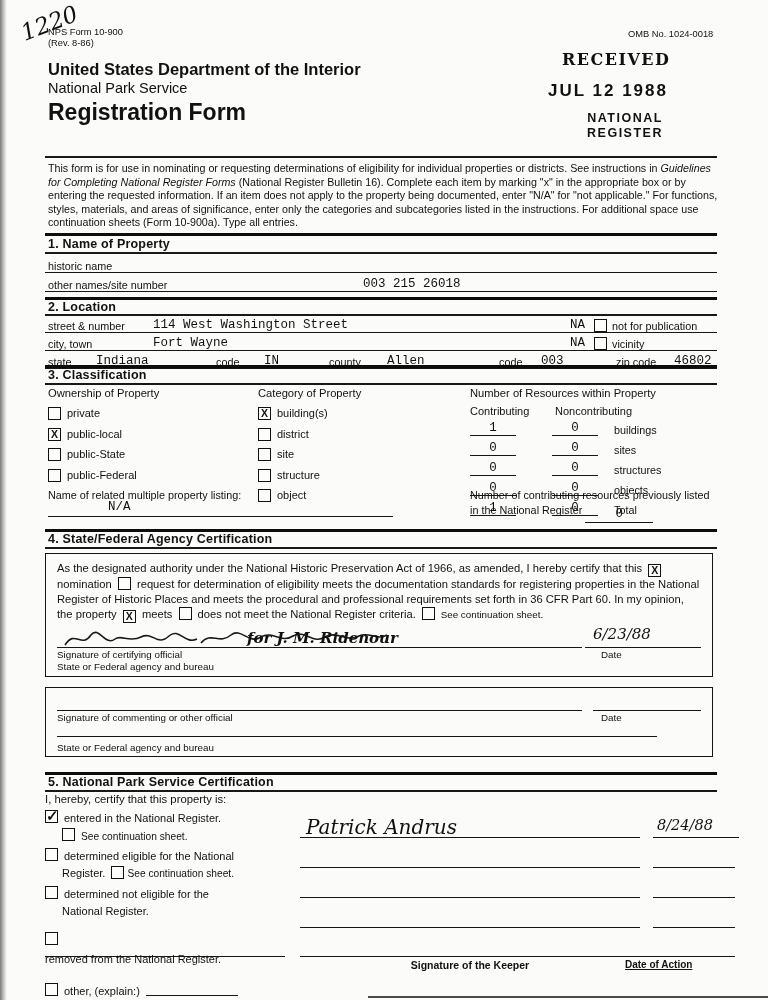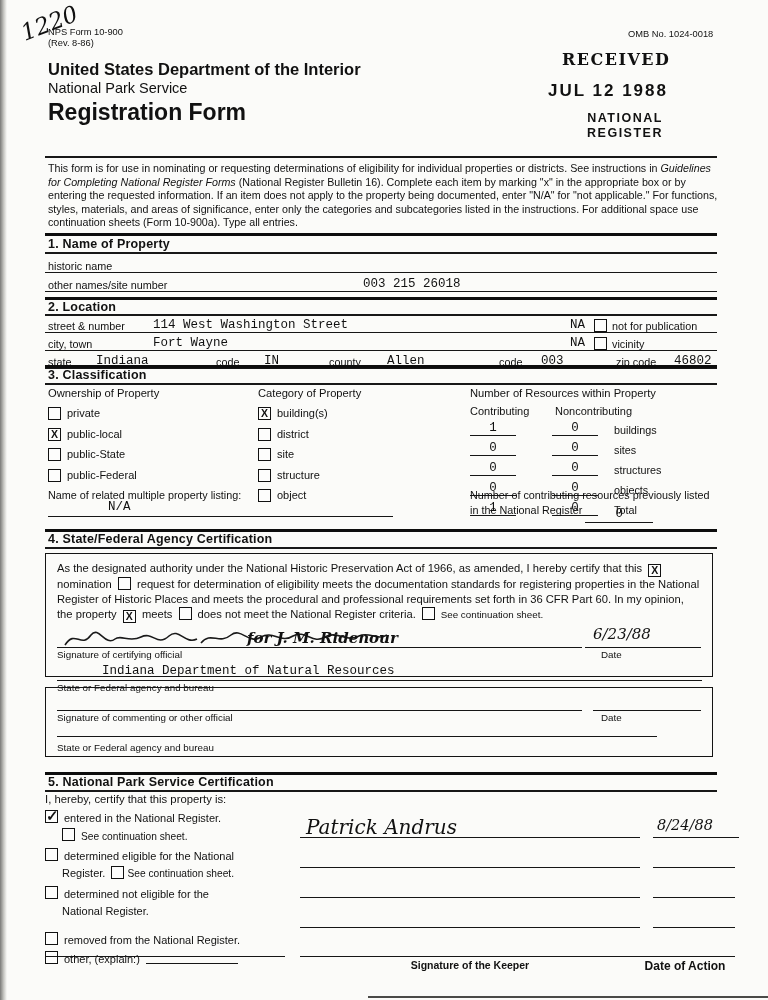--- a/index.html
+++ b/index.html
@@ -219,21 +219,20 @@
         <span class="script" style="position:absolute;left:190px;bottom:0px;font-size:15px;font-weight:bold;">for J. M. Ridenour</span>
       </span>
       <span style="flex:1;"></span>
       <span class="uline script" style="width:108px;height:22px;font-size:15px;padding-left:8px;">6/23/88</span>
     </div>
     <div style="display:flex;font-size:9.8px;margin-top:1px;">
       <span>Signature of certifying official</span>
       <span style="flex:1;"></span>
       <span style="width:100px;">Date</span>
     </div>
-    <div class="uline mono" style="width:600px;height:16px;padding-left:45px;margin-top:2px;">Indiana Department of Natural Resources</div>
     <div style="font-size:9.8px;margin-top:1px;">State or Federal agency and bureau</div>
   </div>
 
   <div class="certbox" style="left:45px;top:687px;width:668px;height:70px;padding:6px 11px 4px 11px;box-sizing:border-box;">
     <div style="display:flex;align-items:flex-end;margin-top:2px;">
       <span class="uline" style="width:525px;height:14px;"></span>
       <span style="flex:1;"></span>
       <span class="uline" style="width:108px;height:14px;"></span>
     </div>
     <div style="display:flex;font-size:9.8px;margin-top:1px;">
@@ -264,21 +263,21 @@
         <span class="cb"></span>
         <span>determined eligible for the National</span>
       </div>
     <div style="margin-left:17px;margin-bottom:4px;"><span>Register.</span>
          <span class="cb cb-inline"></span><span style="font-size:10.2px;">See continuation sheet.</span></div>
     <div class="cbrow" style="margin-bottom:0;">
         <span class="cb"></span>
         <span>determined not eligible for the</span>
       </div>
     <div style="margin-left:17px;margin-bottom:12px;">National Register.</div>
-    <div class="cbrow" style="margin-bottom:2px;">
+    <div class="cbrow" style="margin-bottom:15px;flex-direction:column;">
         <span class="cb"></span>
         <span>removed from the National Register.</span>
       </div>
     <div class="cbrow" style="margin-bottom:0;">
         <span class="cb"></span>
         <span>other, (explain:)</span>
         <span class="uline" style="width:92px;height:12px;"></span>
       </div>
   </div>
 
@@ -292,15 +291,15 @@
   <div class="abs uline" style="left:300px;top:855px;width:340px;height:12px;"></div>
   <div class="abs uline" style="left:653px;top:855px;width:82px;height:12px;"></div>
   <div class="abs uline" style="left:300px;top:885px;width:340px;height:12px;"></div>
   <div class="abs uline" style="left:653px;top:885px;width:82px;height:12px;"></div>
   <div class="abs uline" style="left:300px;top:915px;width:340px;height:12px;"></div>
   <div class="abs uline" style="left:653px;top:915px;width:82px;height:12px;"></div>
   <div class="abs uline" style="left:300px;top:944px;width:340px;height:12px;"></div>
   <div class="abs uline" style="left:640px;top:944px;width:95px;height:12px;"></div>
 
   <div class="abs" style="left:300px;top:959px;width:340px;text-align:center;font-size:10.5px;font-weight:bold;">Signature of the Keeper</div>
-  <div class="abs" style="left:625px;top:959px;width:120px;text-align:center;font-size:12px;font-weight:bold;">Date of Action</div>
+  <div class="abs" style="left:625px;top:959px;width:120px;text-align:left;font-size:10px;font-weight:bold;text-decoration:underline;">Date of Action</div>
 
 </div>
 
 </body></html>

